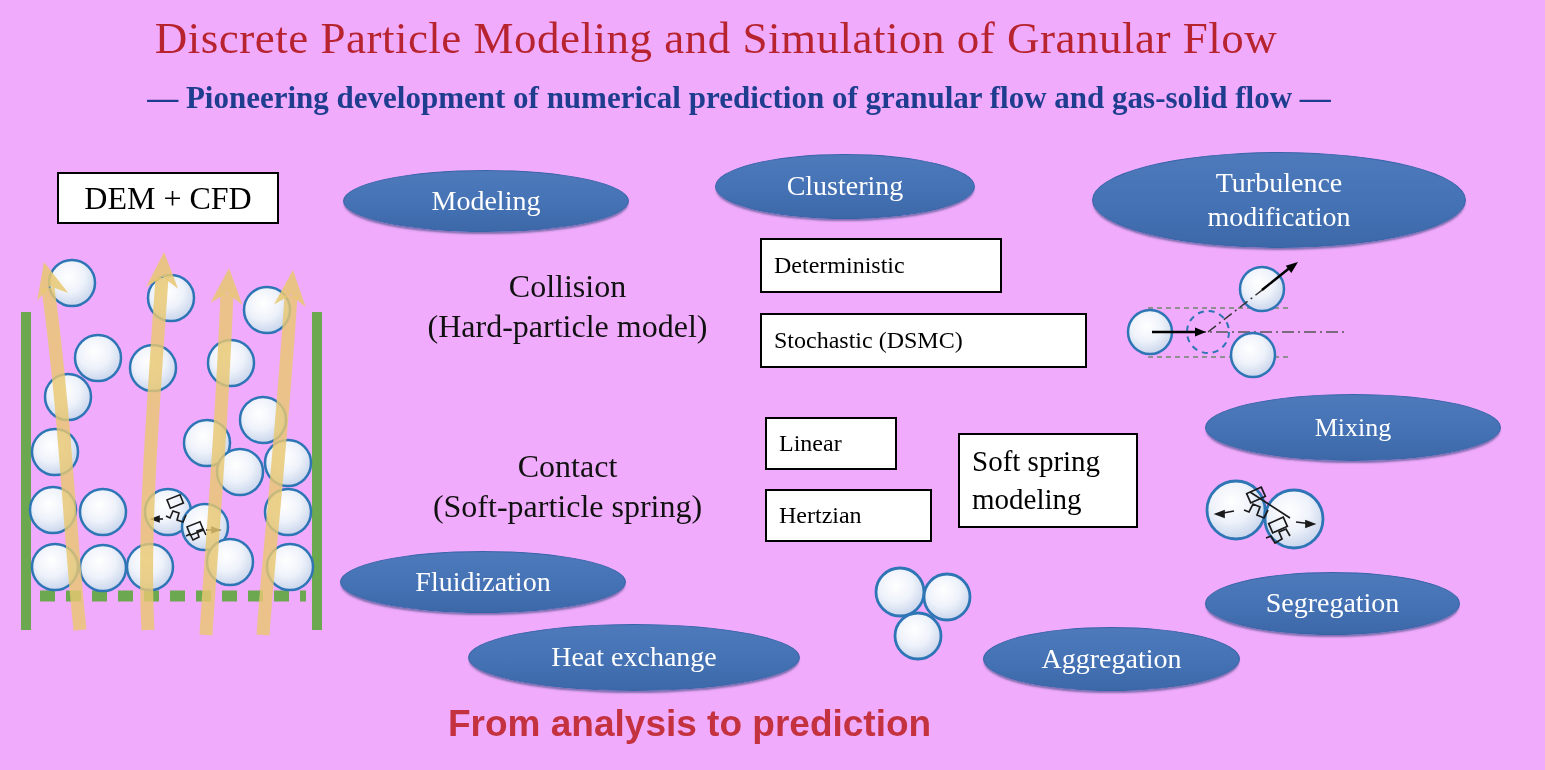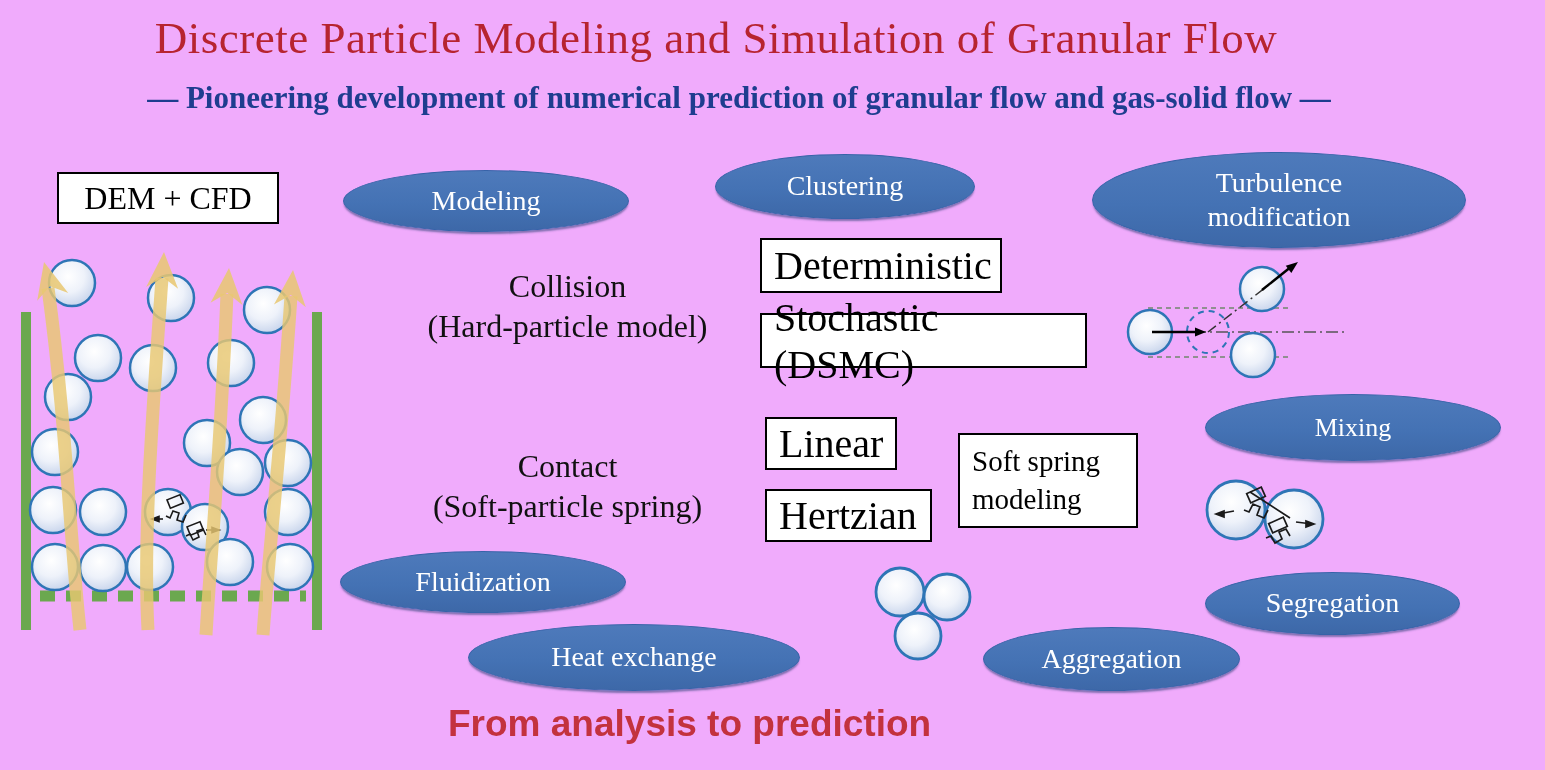--- a/index.html
+++ b/index.html
@@ -22,21 +22,21 @@
     border-radius:50%;
     background:linear-gradient(180deg,#4E7ABB 0%,#4472B4 55%,#3D68A8 100%);
     box-shadow:0 3px 2px -1px rgba(38,62,115,.55);
     border:1px solid #3763A8;
     color:#ffffff;display:flex;align-items:center;justify-content:center;
     text-align:center;font-size:28px;line-height:1.22;
   }
   
   .wbox{
     background:#ffffff;border:2.5px solid #000;color:#000;
-    display:flex;align-items:center;font-size:40px;padding-left:12px;box-sizing:border-box;
+    display:flex;align-items:center;font-size:24px;padding-left:12px;box-sizing:border-box;
   }
   .wbox.center{justify-content:center;padding-left:0;text-align:right;}
   
   .plabel{
     color:#111;text-align:center;font-size:32px;line-height:40px;white-space:nowrap;
   }
   #footer{
     top:703px;left:448px;font-family:"Liberation Sans", sans-serif;
     font-weight:bold;font-size:37px;color:#C3323E;white-space:nowrap;
   }

